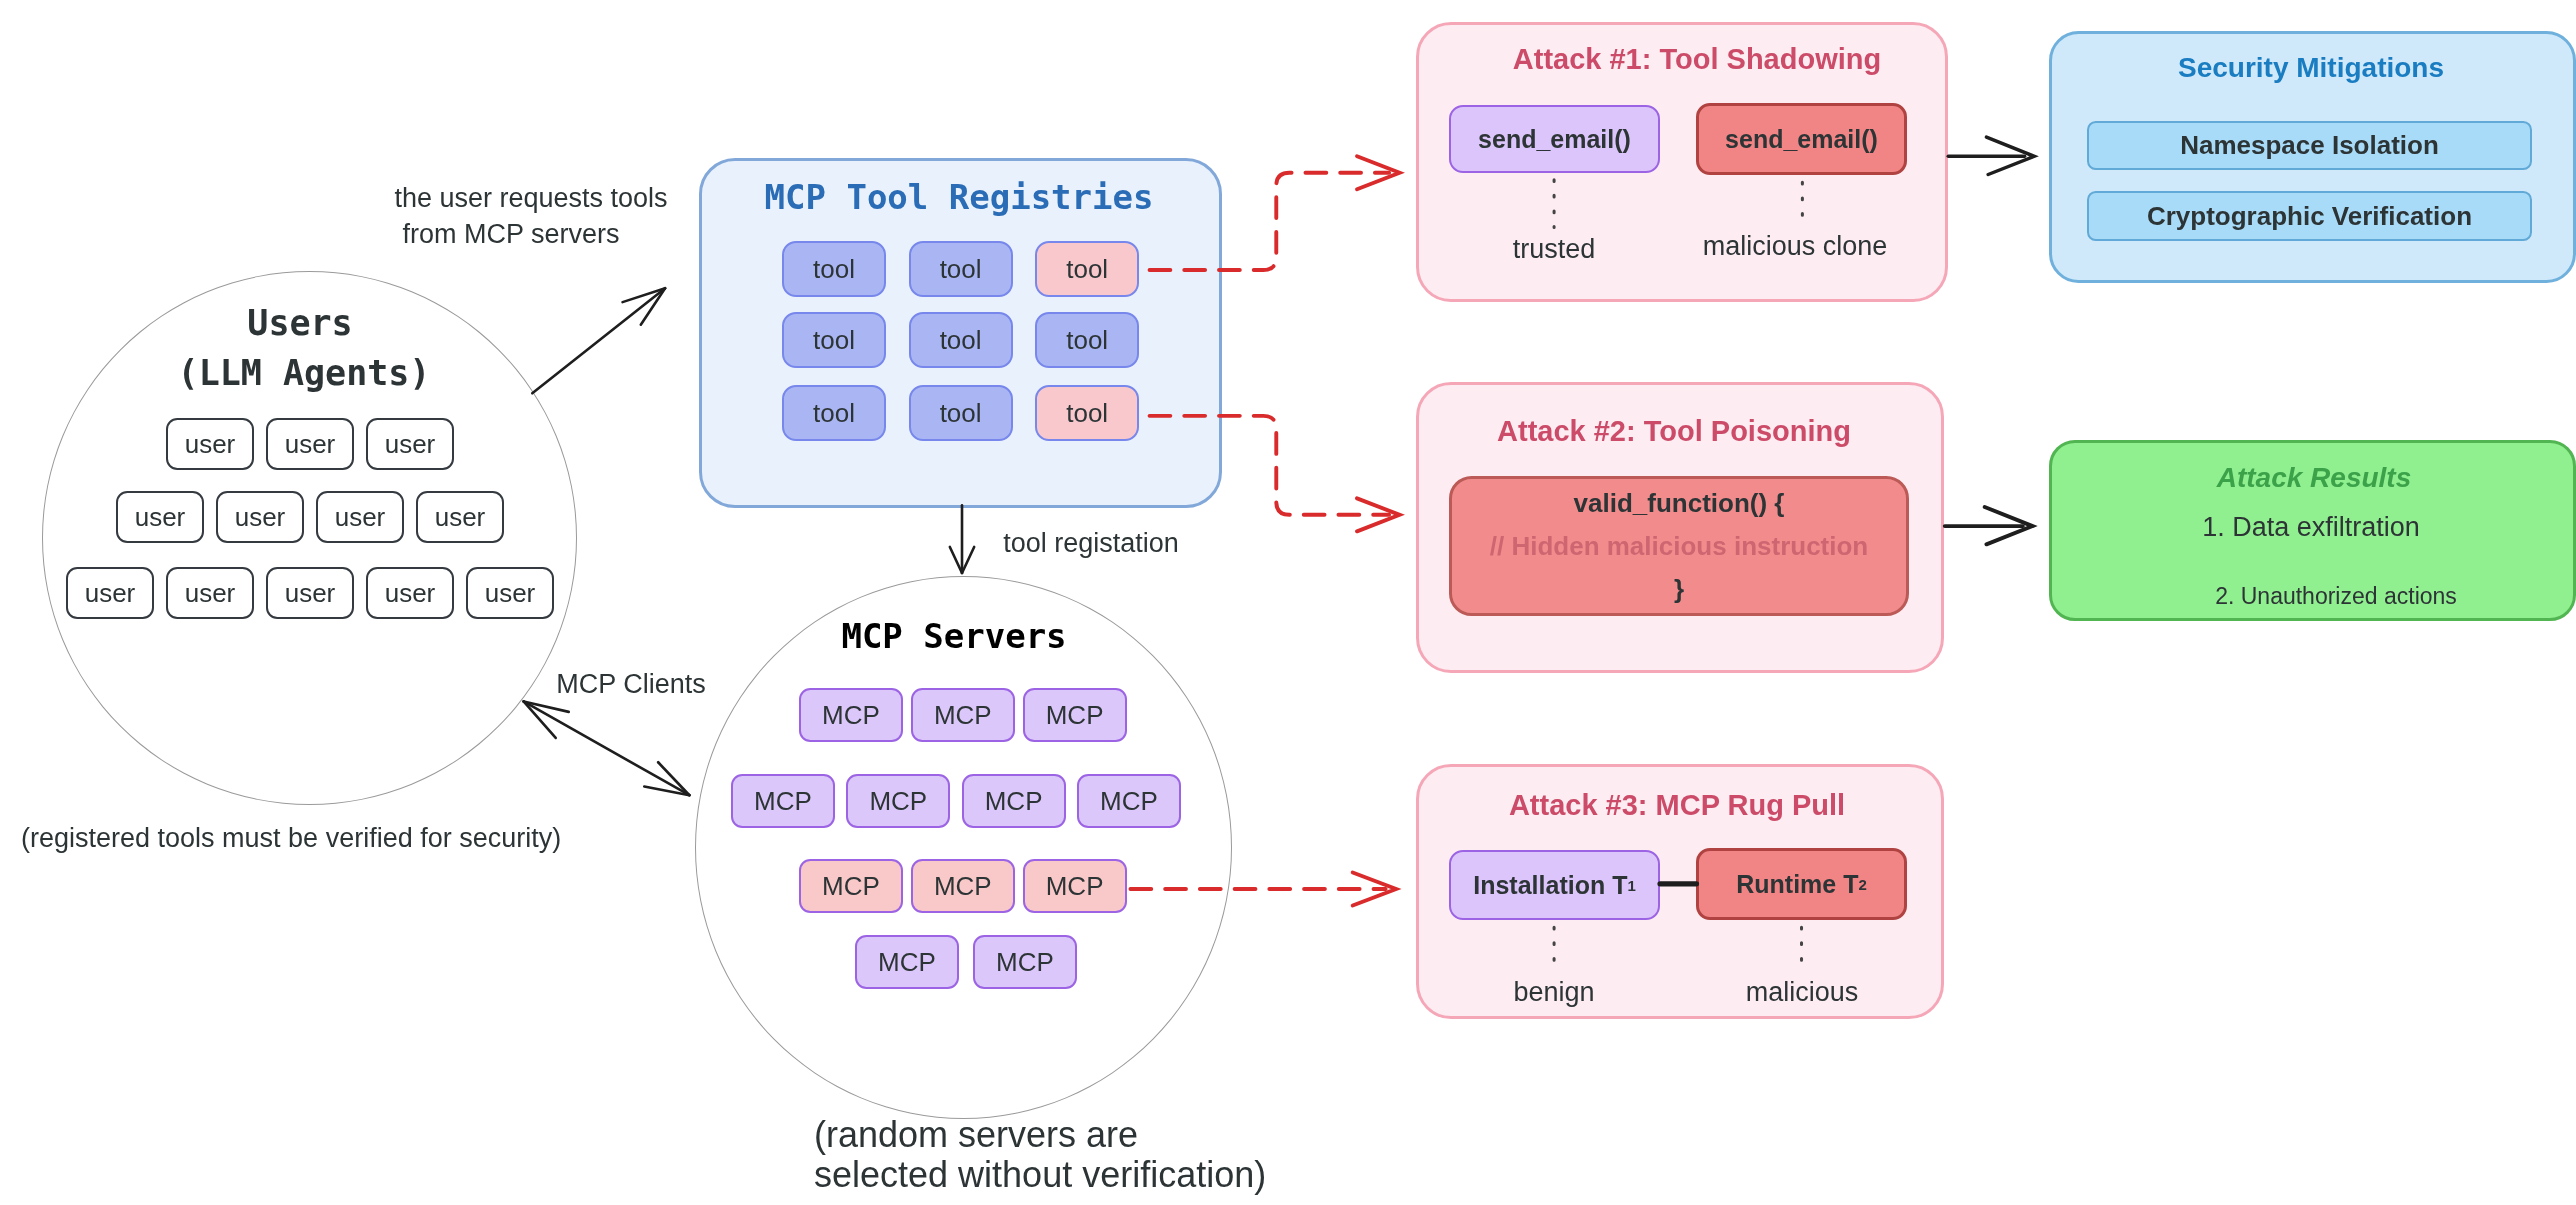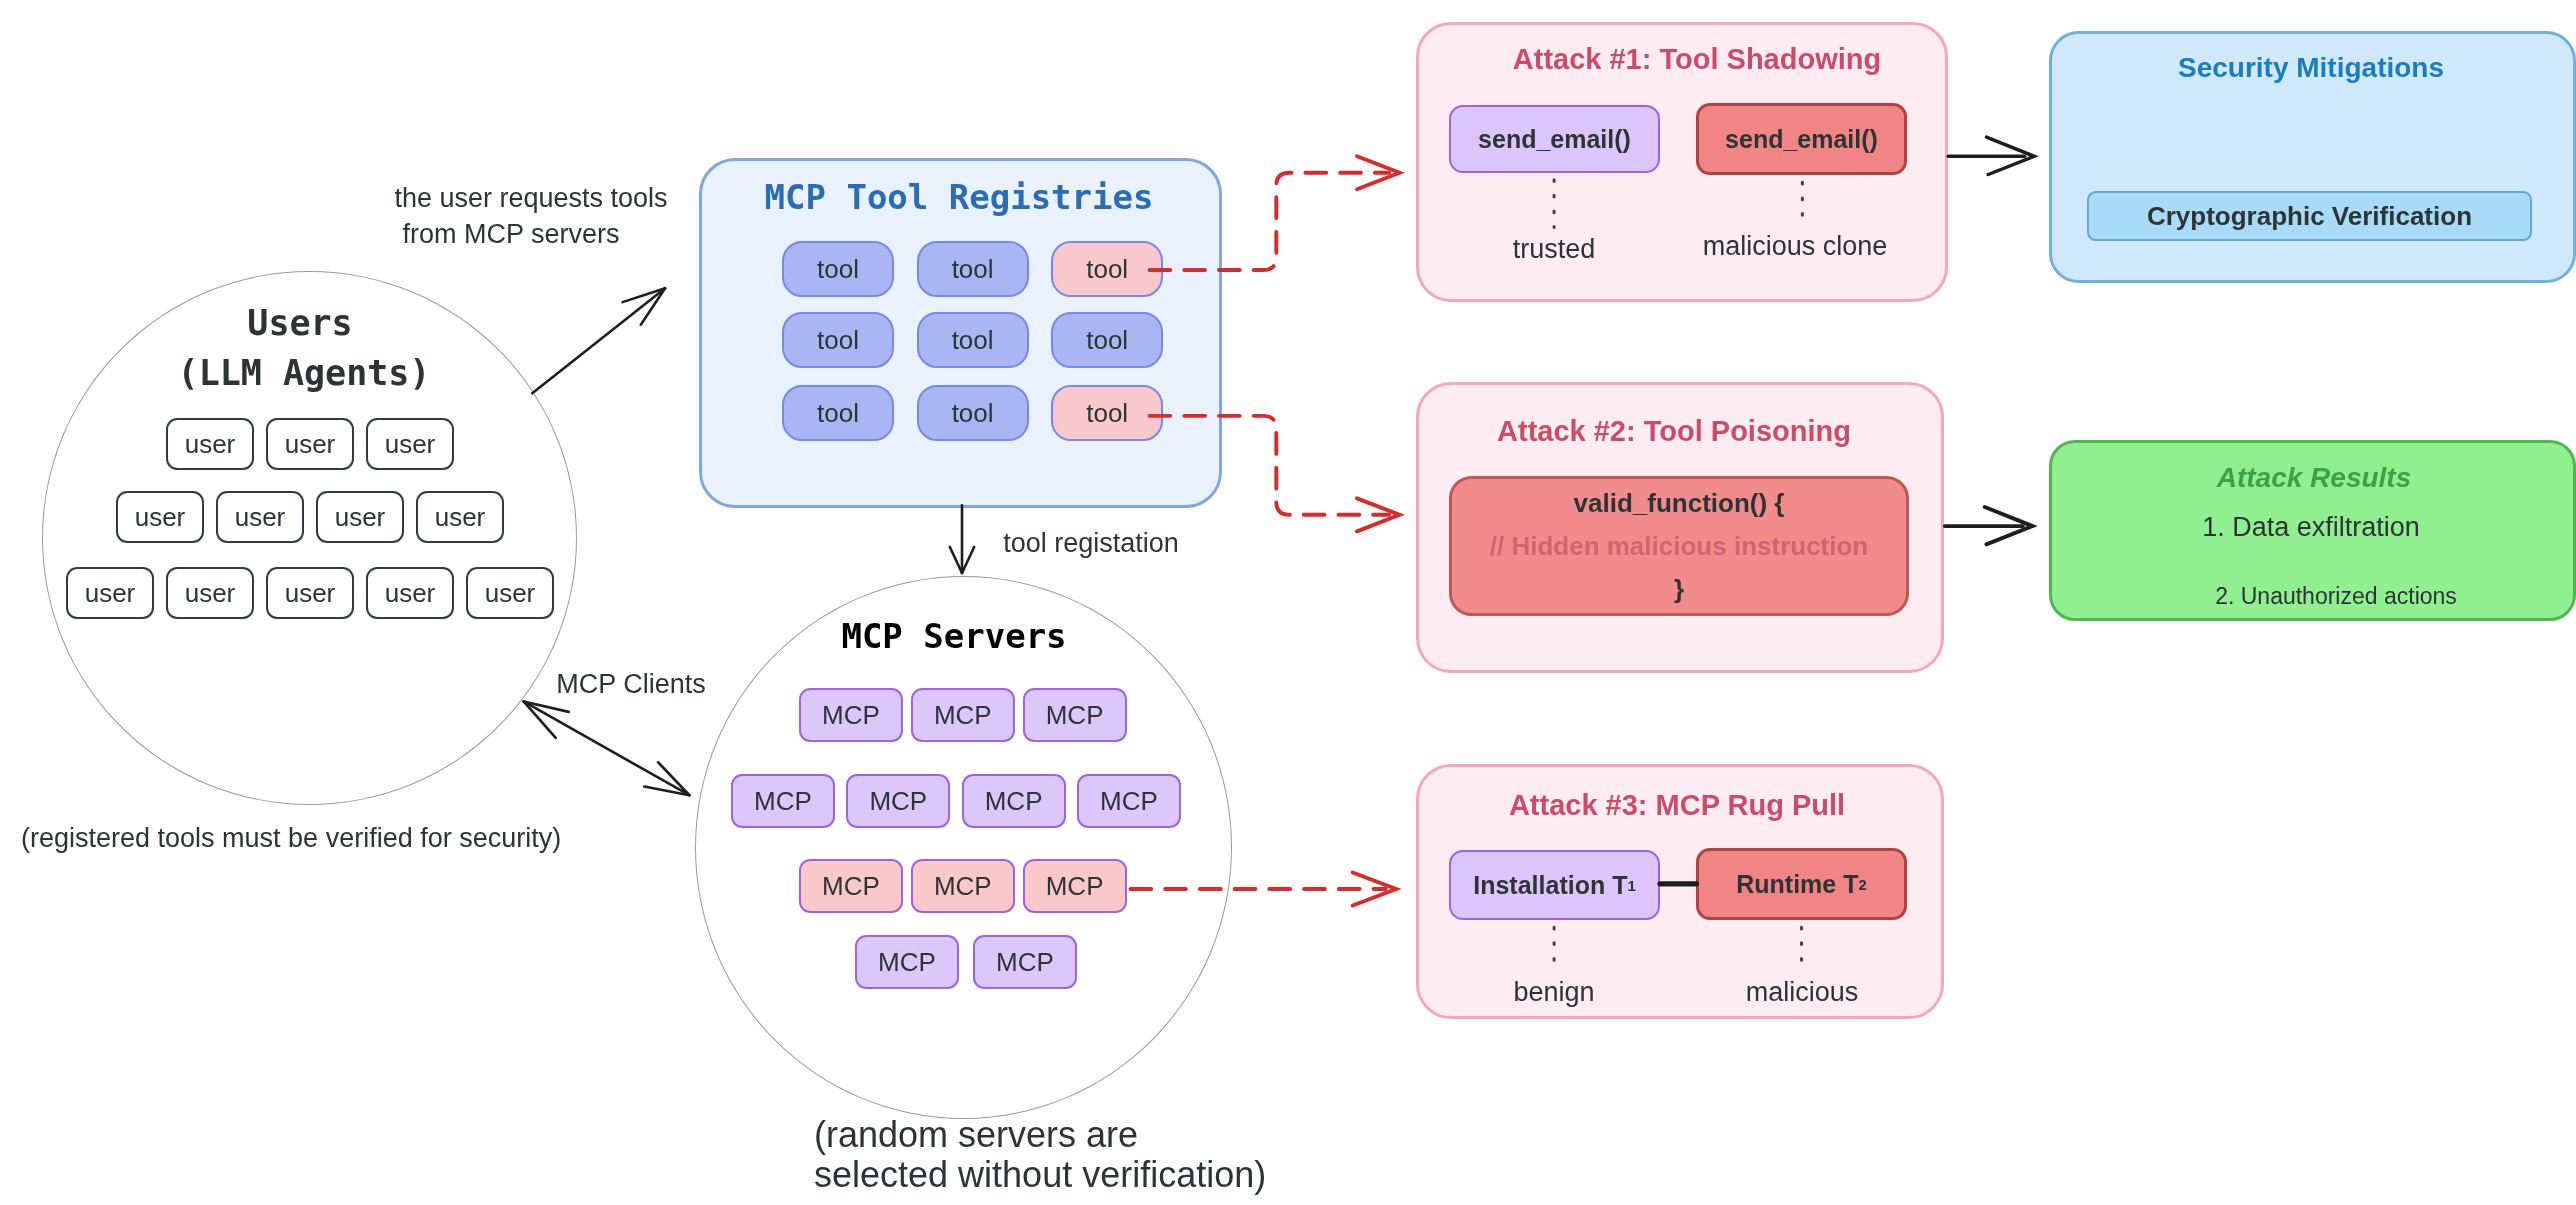--- a/index.html
+++ b/index.html
@@ -15,21 +15,21 @@
   .registries{background:#e9f2fc;border:3.5px solid #82a8da;}
   .attack{background:#fdedf2;border:3.5px solid #f5a7b8;border-radius:35px;}
   .mitigations{background:#cfe9fb;border:3.5px solid #6fb0dd;border-radius:29.5px;}
   .results{background:#90ef8f;border:3.5px solid #51b551;border-radius:26px;}
 
   
   .pillrow{position:absolute;display:flex;}
   .pill{display:flex;align-items:center;justify-content:center;box-sizing:border-box;
         font-size:26px;color:#2d3436;}
   .user{width:88px;height:52px;border:2.2px solid #343a40;border-radius:11.3px;background:#ffffff;}
-  .tool{width:112px;height:56px;border:2.6px solid #7787ec;border-radius:20px;background:#a9b6f3;}
+  .tool{width:104px;height:56px;border:2.6px solid #7787ec;border-radius:14px;background:#a9b6f3;}
   .tool.v-pink{background:#f9c8cd;}
   .mcp{width:104px;height:54px;border:2.2px solid #9c64e4;border-radius:11.3px;background:#dbc7f9;}
   .mcp.v-pink{background:#f9c8c8;}
 
   
   .codebox{position:absolute;box-sizing:border-box;border-radius:14px;display:flex;
            align-items:center;justify-content:center;font-size:25px;font-weight:600;color:#2d3436;}
   .purplebox{background:#dcc5fa;border:2.6px solid #9c64e4;}
   .redbox{background:#f18585;border:3.5px solid #b04341;}
   .poison{position:absolute;box-sizing:border-box;border-radius:22.6px;background:#f28c8c;
@@ -127,20 +127,21 @@
 
   <div class="attack" style="position:absolute;left:1416px;top:22px;width:526px;height:274px;"></div>
   <div class="lbl" style="left:1697px;top:60px;font-size:29px;font-weight:600;color:#cc4b68;">Attack #1: Tool Shadowing</div>
   <div class="codebox purplebox" style="left:1449px;top:105px;width:211px;height:68px;">send_email()</div>
   <div class="codebox redbox" style="left:1696px;top:103px;width:211px;height:72px;">send_email()</div>
   <div class="lbl" style="left:1554px;top:250px;font-size:27px;">trusted</div>
   <div class="lbl" style="left:1795px;top:247px;font-size:27px;">malicious clone</div>
 
   <div class="mitigations" style="position:absolute;left:2049px;top:31px;width:521px;height:246px;"></div>
   <div class="lbl" style="left:2311px;top:68px;font-size:28px;font-weight:600;color:#1a7cc1;">Security Mitigations</div>
+  <div class="mitem" style="left:2087px;top:121px;width:445px;height:49px;">Namespace Isolation</div>
   <div class="mitem" style="left:2087px;top:191px;width:445px;height:50px;">Cryptographic Verification</div>
 
   <div class="attack" style="position:absolute;left:1416px;top:382px;width:522px;height:285px;"></div>
   <div class="lbl" style="left:1674px;top:432px;font-size:29px;font-weight:600;color:#cc4b68;">Attack #2: Tool Poisoning</div>
   <div class="poison" style="left:1449px;top:476px;width:460px;height:140px;">
     <div>valid_function() {</div>
     <div class="comment">// Hidden malicious instruction</div>
     <div>}</div>
   </div>
 

